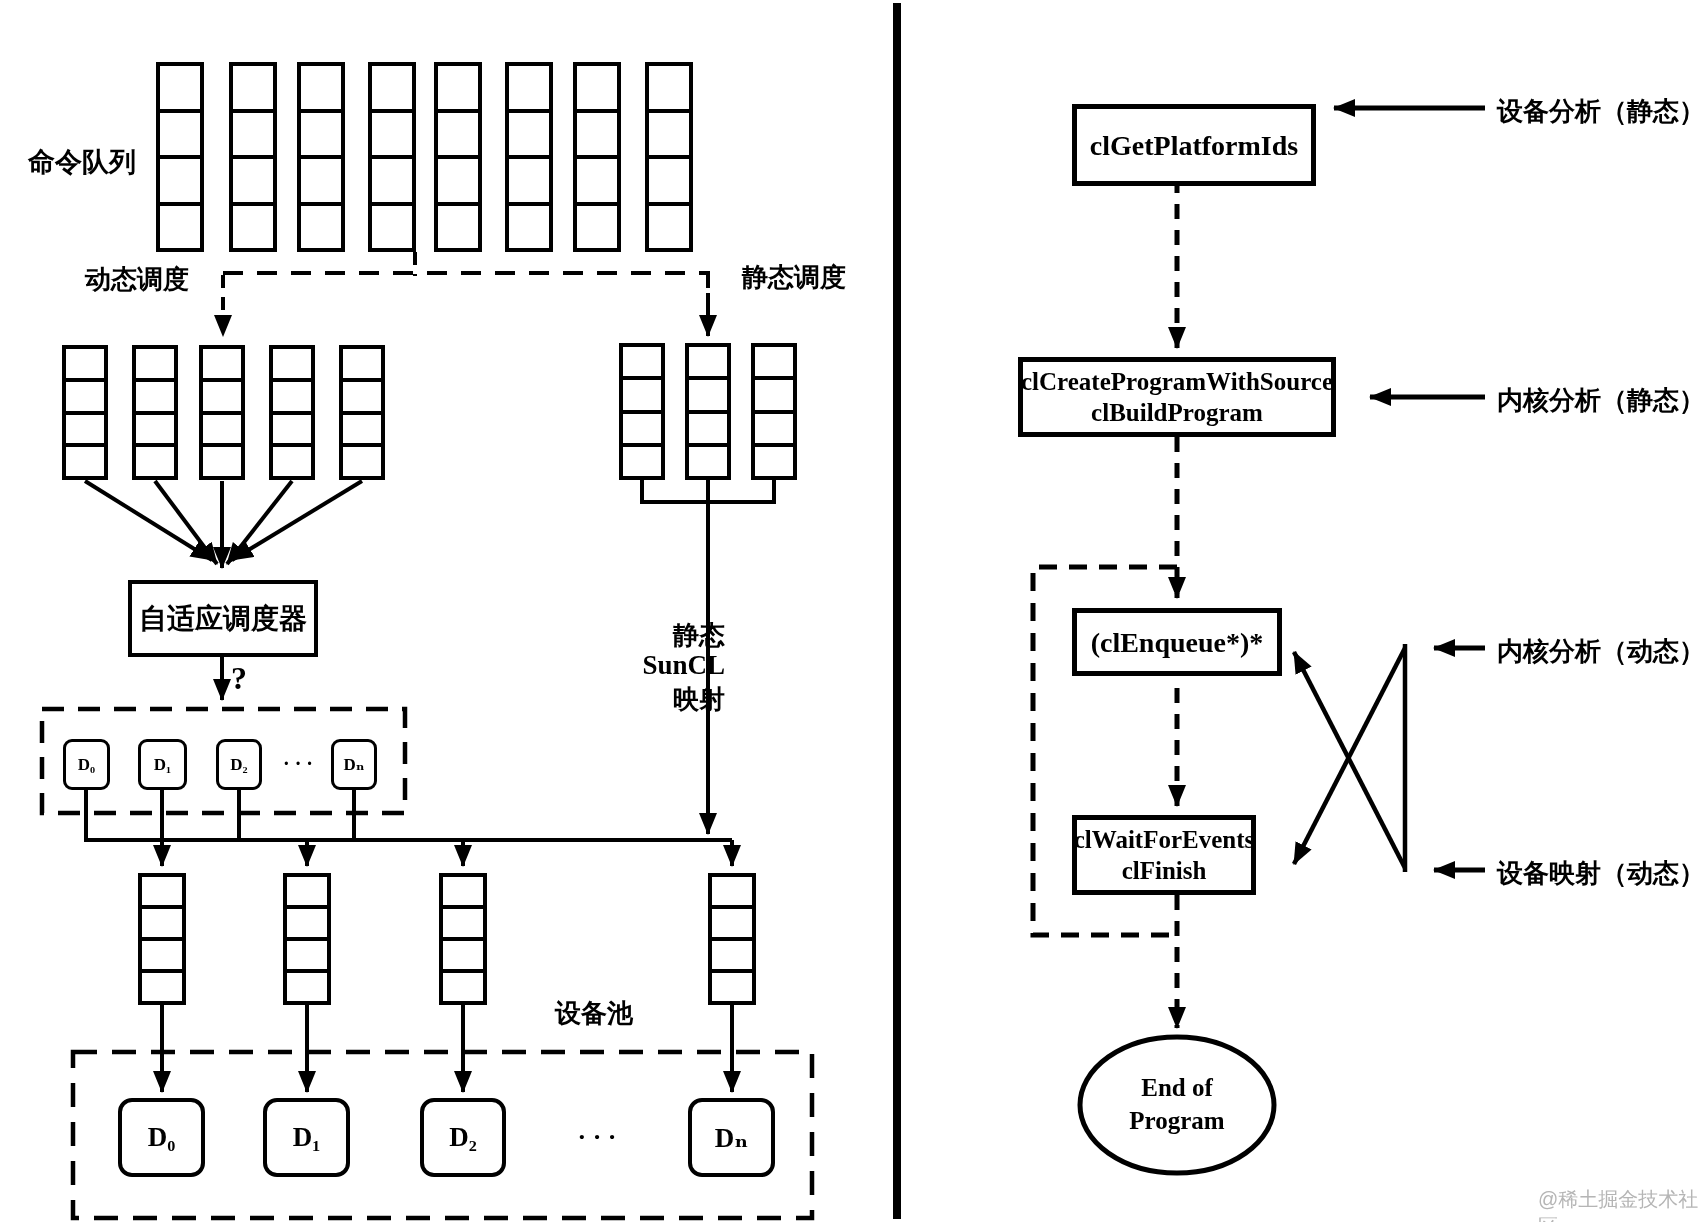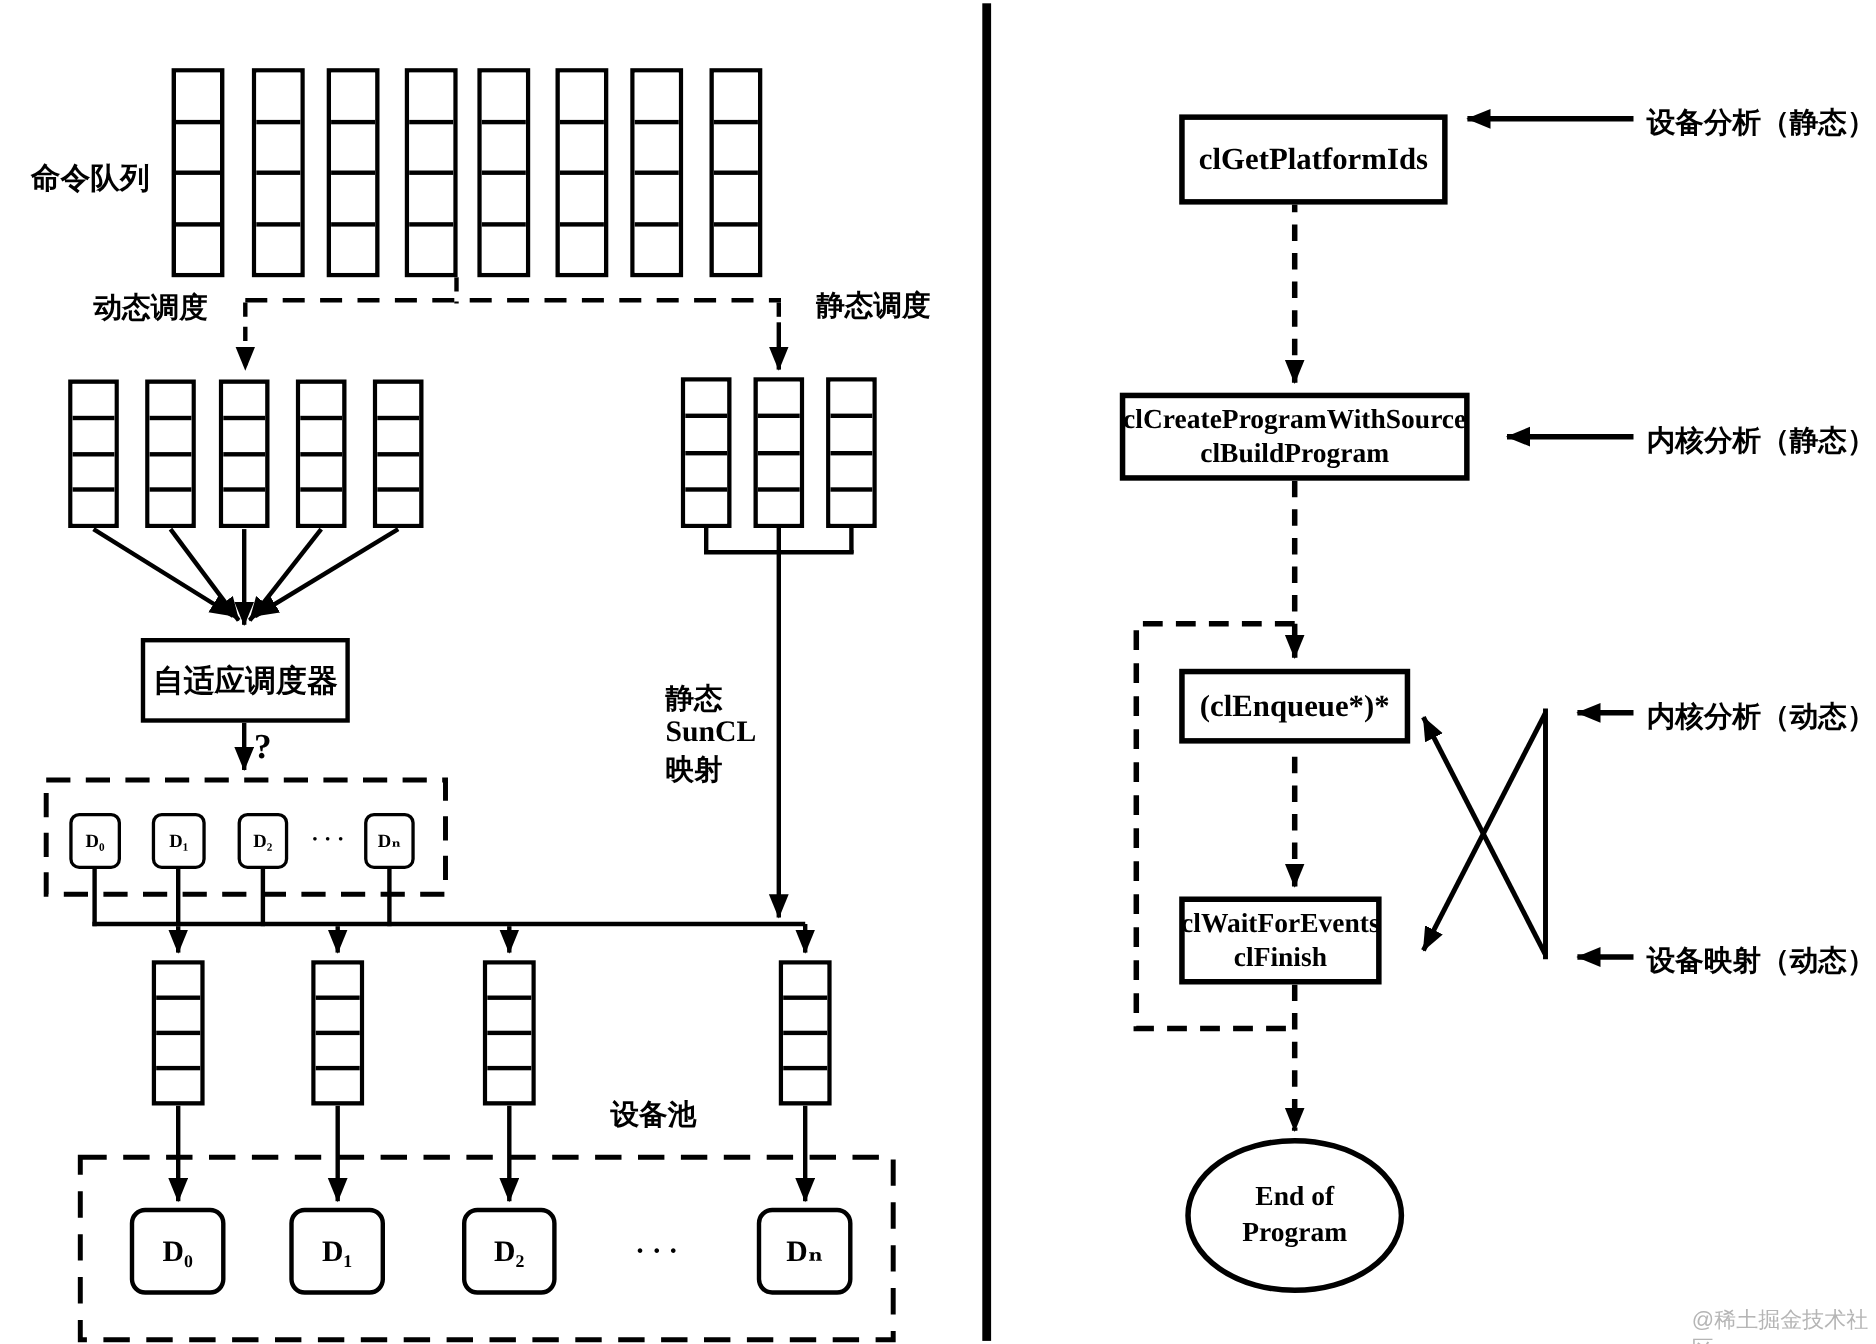--- a/index.html
+++ b/index.html
@@ -26,21 +26,21 @@
           display:flex;align-items:center;justify-content:center;font-size:27px;font-weight:bold;}
   
   .rbox{position:absolute;box-sizing:border-box;border:5px solid #000;background:#fff;
         display:flex;flex-direction:column;align-items:center;justify-content:center;
         font-weight:bold;text-align:center;line-height:1.25;}
   .fs28{font-size:28px;} .fs25{font-size:25px;}
   .ellipse-label{position:absolute;left:1080px;top:1072px;width:194px;text-align:center;
                  font-size:25px;font-weight:bold;line-height:1.3;}
   .watermark{position:absolute;left:1538px;top:1186px;width:162px;font-size:20px;font-weight:normal;
              color:#b5b5b5;font-family:"Liberation Sans","DejaVu Sans",sans-serif;}
-  .staticmap{position:absolute;left:605px;width:120px;text-align:left;font-size:26px;font-weight:bold;}
+  .staticmap{position:absolute;left:605px;width:120px;text-align:right;font-size:26px;font-weight:bold;}
 </style>
 </head>
 <body>
 
 <div class="canvas">
 
   <svg class="overlay" width="1705" height="1222" viewBox="0 0 1705 1222">
     <defs>
       <marker id="ah" markerUnits="userSpaceOnUse" markerWidth="24" markerHeight="20" refX="21" refY="9" orient="auto">
         <path d="M0,0 L22,9 L0,18 Z" fill="#000"></path>

